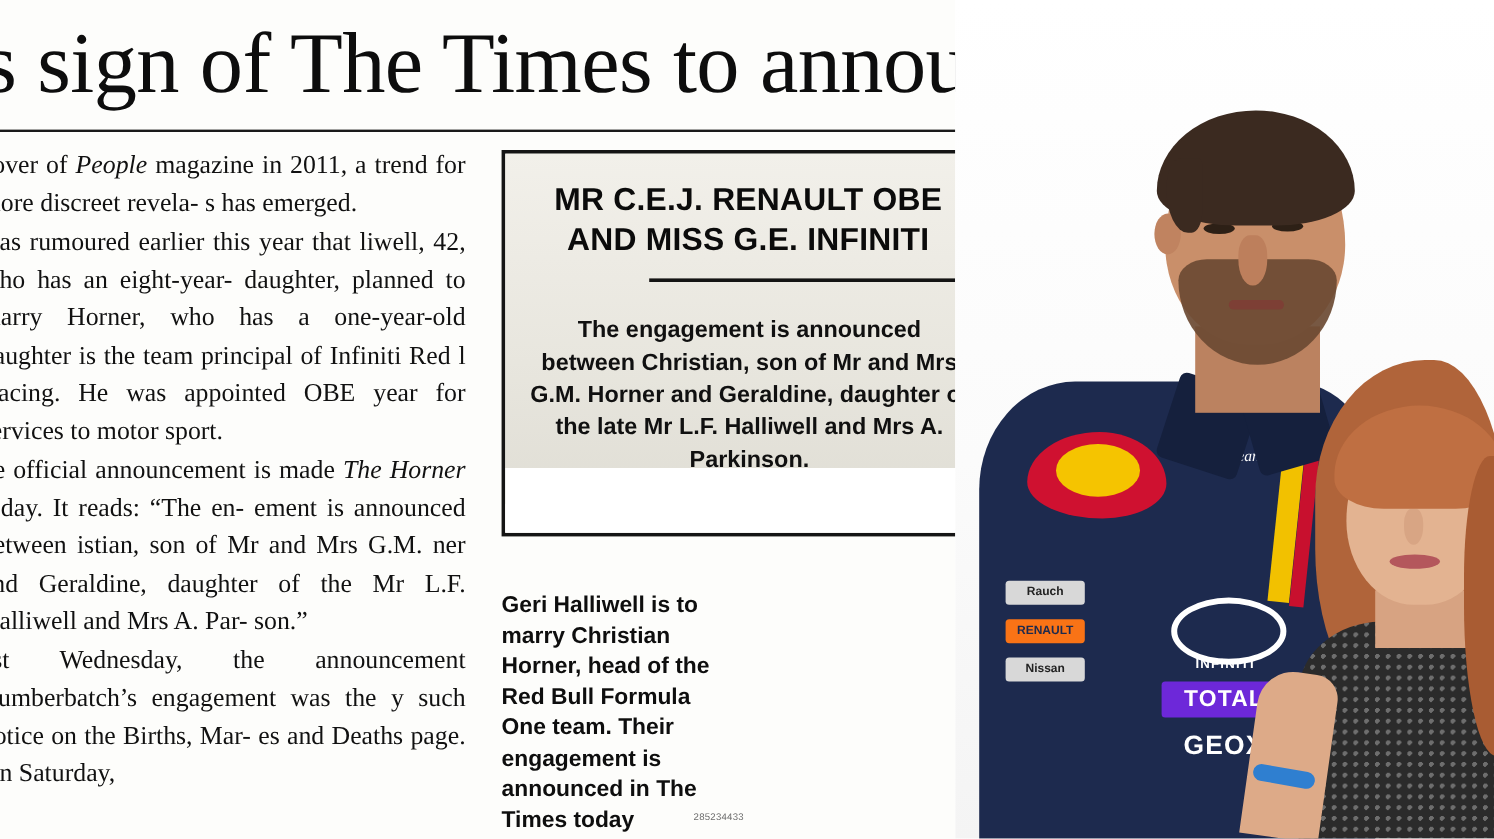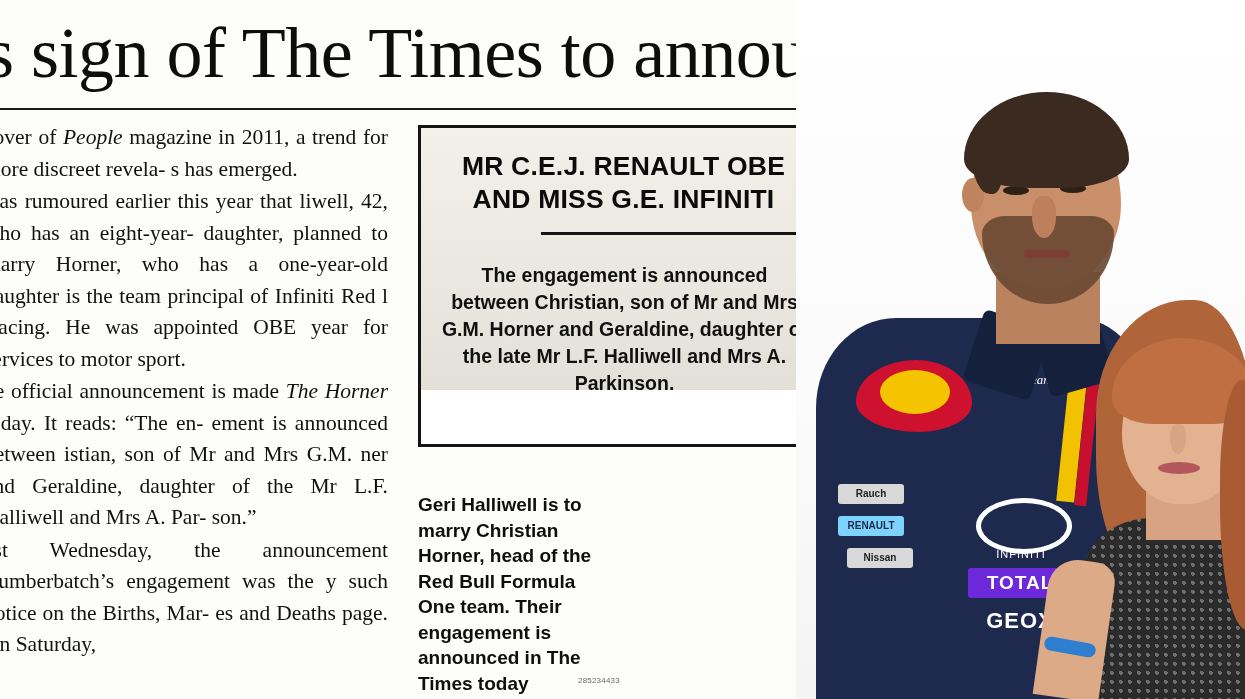--- a/index.html
+++ b/index.html
@@ -233,43 +233,43 @@
   .bull:after{
     content:""; position:absolute; left:24px; top:10px; width:70px; height:44px;
     background:#f5c400; border-radius:50%;
   }
   .infiniti-ring {
     position:absolute; left:180px; top:498px; width:86px; height:46px;
     border:5px solid #ffffff; border-radius:50%;
   }
   .infiniti-label {
     position:absolute; left:176px; top:548px; width:98px; text-align:center;
-    font-family:"Liberation Sans", sans-serif; font-size:11px; font-weight:normal;
+    font-family:"Liberation Sans", sans-serif; font-size:11px; font-weight:bold;
     color:#ffffff; letter-spacing:1px;
   }
   .total-badge {
     position:absolute; left:172px; top:568px; width:104px; height:30px;
     background:#6d28d9; border-radius:3px;
     font-family:"Liberation Sans", sans-serif; font-weight:bold; color:#fff;
     font-size:19px; line-height:30px; text-align:center; letter-spacing:1px;
   }
   .geox-badge {
     position:absolute; left:172px; top:608px; width:104px;
     font-family:"Liberation Sans", sans-serif; font-weight:bold; color:#fff;
     font-size:22px; text-align:center; letter-spacing:1px;
   }
   .sleeve-badge1, .sleeve-badge2, .sleeve-badge3 {
     position:absolute; left:42px; width:66px; height:20px;
-    background:#7dd3fc; border-radius:3px; color:#1d2a4e;
+    background:#f97316; border-radius:3px; color:#1d2a4e;
     font-family:"Liberation Sans", sans-serif; font-weight:bold;
     font-size:10px; line-height:20px; text-align:center;
   }
   .sleeve-badge1 { top:484px; background:#d8d8d8; color:#222; }
   .sleeve-badge2 { top:516px; }
-  .sleeve-badge3 { top:548px; background:#d8d8d8; color:#222;margin-left:9px; }
+  .sleeve-badge3 { top:548px; background:#d8d8d8; color:#222; }
   .chest-script {
     position:absolute; left:200px; top:372px;
     font-family:"Liberation Serif", serif; font-style:italic;
     color:#ffffff; font-size:13px;
   }
 
   
   .woman-hair-back {
     position:absolute; left:300px; top:300px; width:160px; height:300px;
     background:#b0643a; border-radius: 60% 40% 40% 50% / 40% 50% 55% 50%;

